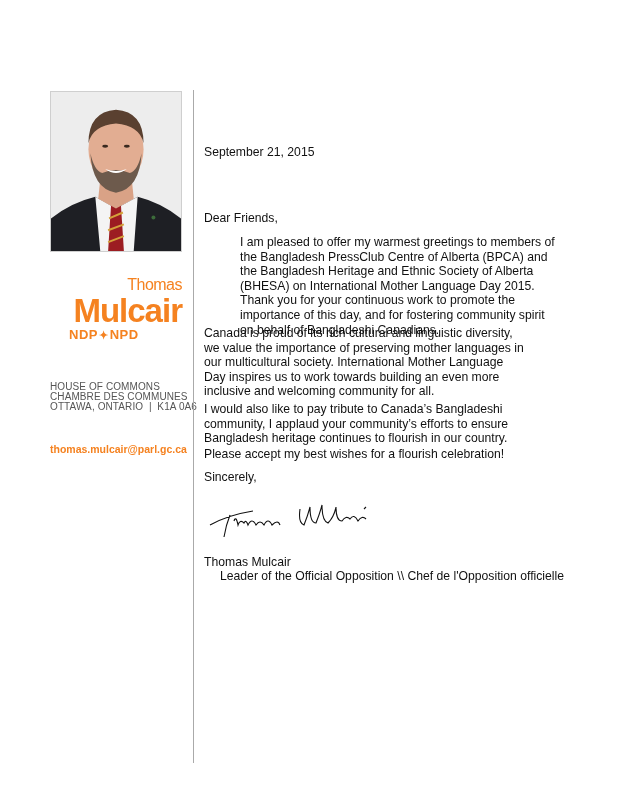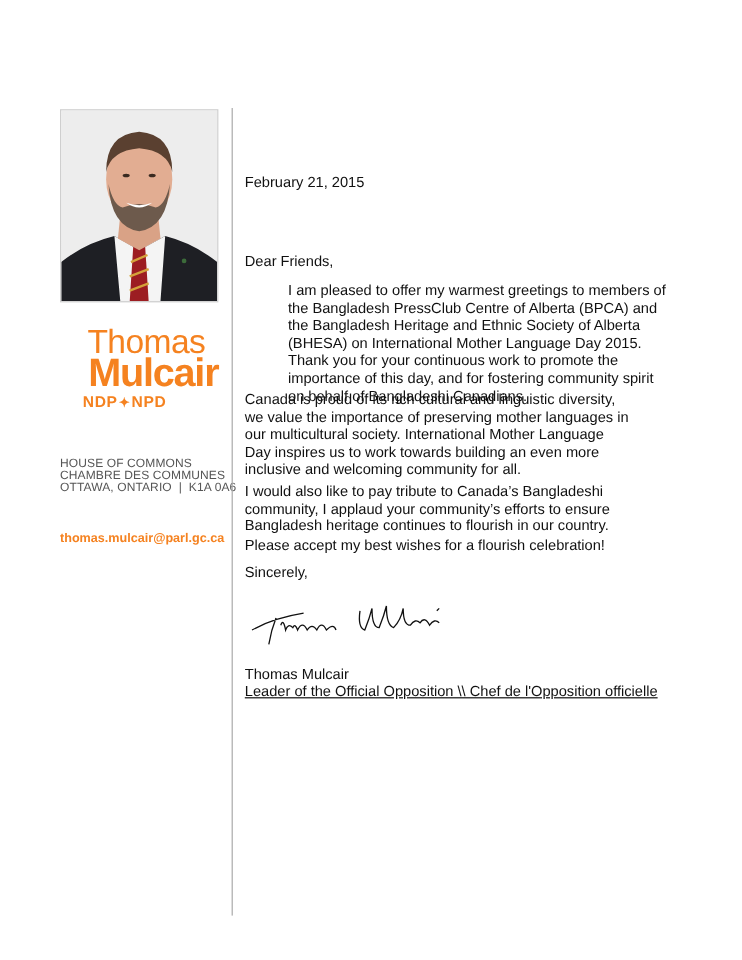--- a/index.html
+++ b/index.html
@@ -3,39 +3,39 @@
 <meta charset="utf-8">
 <style>
   html, body { margin:0; padding:0; background:#ffffff; }
   body { width:618px; height:800px; position:relative; overflow:hidden;
          font-family:"Liberation Sans", sans-serif; color:#111; }
   .photo { position:absolute; left:50px; top:91px; width:132px; height:161px;
            border:1px solid #cfcfcf; box-sizing:border-box; overflow:hidden;
            background:linear-gradient(180deg,#f2f2f2 0%,#e9e9e9 100%); }
   .photo svg { display:block; width:100%; height:100%; }
   .logo { position:absolute; left:52px; top:272px; width:130px; color:#f58220; }
-  .logo .first { position:absolute; right:11px; top:0; font-size:28px; line-height:25px; letter-spacing:-0.5px; }
+  .logo .first { position:absolute; right:0; top:0; font-size:16px; line-height:25px; letter-spacing:-0.5px; }
   .logo .last { position:absolute; right:0; top:22px; font-size:33px; line-height:33px; font-weight:bold; letter-spacing:-1px; }
   .logo .party { position:absolute; left:2px; top:55px; font-size:13px; font-weight:bold; letter-spacing:0.5px; white-space:nowrap;padding-left:15px; }
   .logo .party .leaf { font-size:11px; margin:0 1px; }
   .address { position:absolute; left:50px; top:382px; font-size:10px; line-height:10px; color:#555; letter-spacing:0.1px; }
   .email { position:absolute; left:50px; top:443px; font-size:10.5px; font-weight:bold; color:#f58220; }
   .divider { position:absolute; left:193px; top:90px; width:1px; height:673px; background:#aaaaaa; }
   .letter { position:absolute; left:204px; top:0; width:400px; font-size:12.2px; line-height:14.6px; color:#111; }
   .date { position:absolute; top:145px; left:0; white-space:nowrap; }
   .salutation { position:absolute; top:211px; left:0; white-space:nowrap; }
   .para { position:absolute; left:0; width:320px; }
   .p1 { top:235px;margin-left:36px; }
   .p2 { top:326px; }
   .p3 { top:402px; }
   .p4 { top:447px; white-space:nowrap; }
   .closing { position:absolute; top:470px; left:0; }
   .signature { position:absolute; top:495px; left:4px; width:180px; height:45px; }
   .sig-name { position:absolute; top:555px; left:0; white-space:nowrap; }
-  .sig-title { position:absolute; top:569px; left:0; white-space:nowrap;text-decoration:underline; }
+  .sig-title { position:absolute; top:569px; left:16px; white-space:nowrap; }
 </style>
 </head>
 <body>
 
 <div class="photo">
   <svg viewBox="0 0 132 161" preserveAspectRatio="none">
     <rect x="0" y="0" width="132" height="161" fill="#ededed"></rect>
 
     <path d="M0 161 L0 128 Q20 112 45 106 L66 118 L88 106 Q112 112 132 128 L132 161 Z" fill="#1e1f24"></path>
 
@@ -73,21 +73,21 @@
   <div>HOUSE OF COMMONS</div>
   <div>CHAMBRE DES COMMUNES</div>
   <div style="white-space:pre;">OTTAWA, ONTARIO  |  K1A 0A6</div>
 </div>
 
 <div class="email">thomas.mulcair@parl.gc.ca</div>
 
 <div class="divider"></div>
 
 <div class="letter">
-  <div class="date">February 21, 2015</div>
+  <div class="date">September 21, 2015</div>
   <div class="salutation">Dear Friends,</div>
   <div class="para p1">I am pleased to offer my warmest greetings to members of the Bangladesh PressClub Centre of Alberta (BPCA) and the Bangladesh Heritage and Ethnic Society of Alberta (BHESA) on International Mother Language Day 2015. Thank you for your continuous work to promote the importance of this day, and for fostering community spirit on behalf of Bangladeshi Canadians.</div>
   <div class="para p2">Canada is proud of its rich cultural and linguistic diversity, we value the importance of preserving mother languages in our multicultural society. International Mother Language Day inspires us to work towards building an even more inclusive and welcoming community for all.</div>
   <div class="para p3">I would also like to pay tribute to Canada’s Bangladeshi community, I applaud your community’s efforts to ensure Bangladesh heritage continues to flourish in our country.</div>
   <div class="para p4">Please accept my best wishes for a flourish celebration!</div>
   <div class="closing">Sincerely,</div>
   <svg class="signature" viewBox="0 0 180 45">
     <path d="M2 30 Q20 20 45 16 M22 20 Q18 30 16 42 M26 26 Q28 20 30 30 Q32 24 36 28 Q38 24 40 30 Q44 22 48 30 Q52 24 56 30 Q60 22 64 30 Q70 24 72 30" fill="none" stroke="#111" stroke-width="1.1"></path>
     <path d="M92 14 Q90 28 96 30 Q100 20 102 12 Q102 28 108 28 Q112 18 114 10 Q114 26 120 28 Q126 22 128 12 Q128 26 134 26 Q138 20 142 24 Q146 18 150 26 Q154 20 158 24 M156 14 L158 12" fill="none" stroke="#111" stroke-width="1.1"></path>
   </svg>

